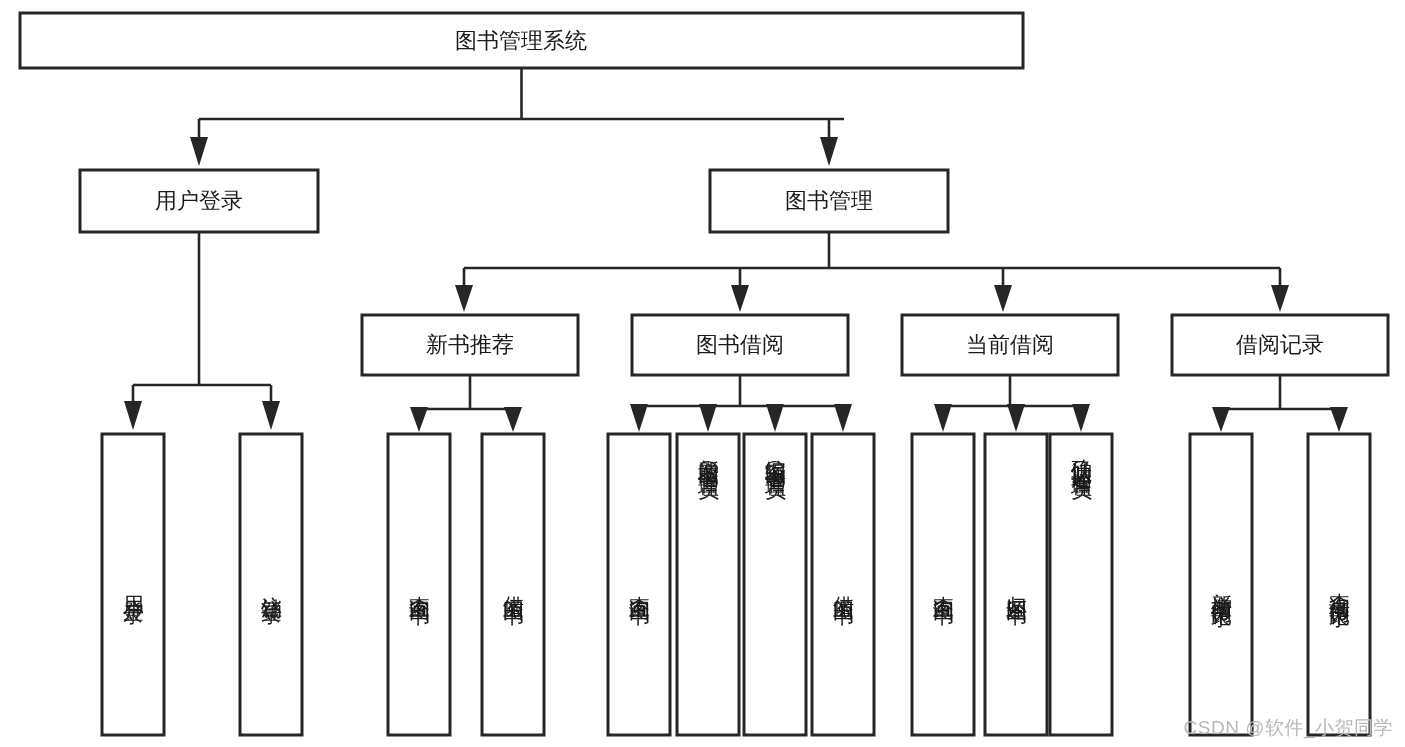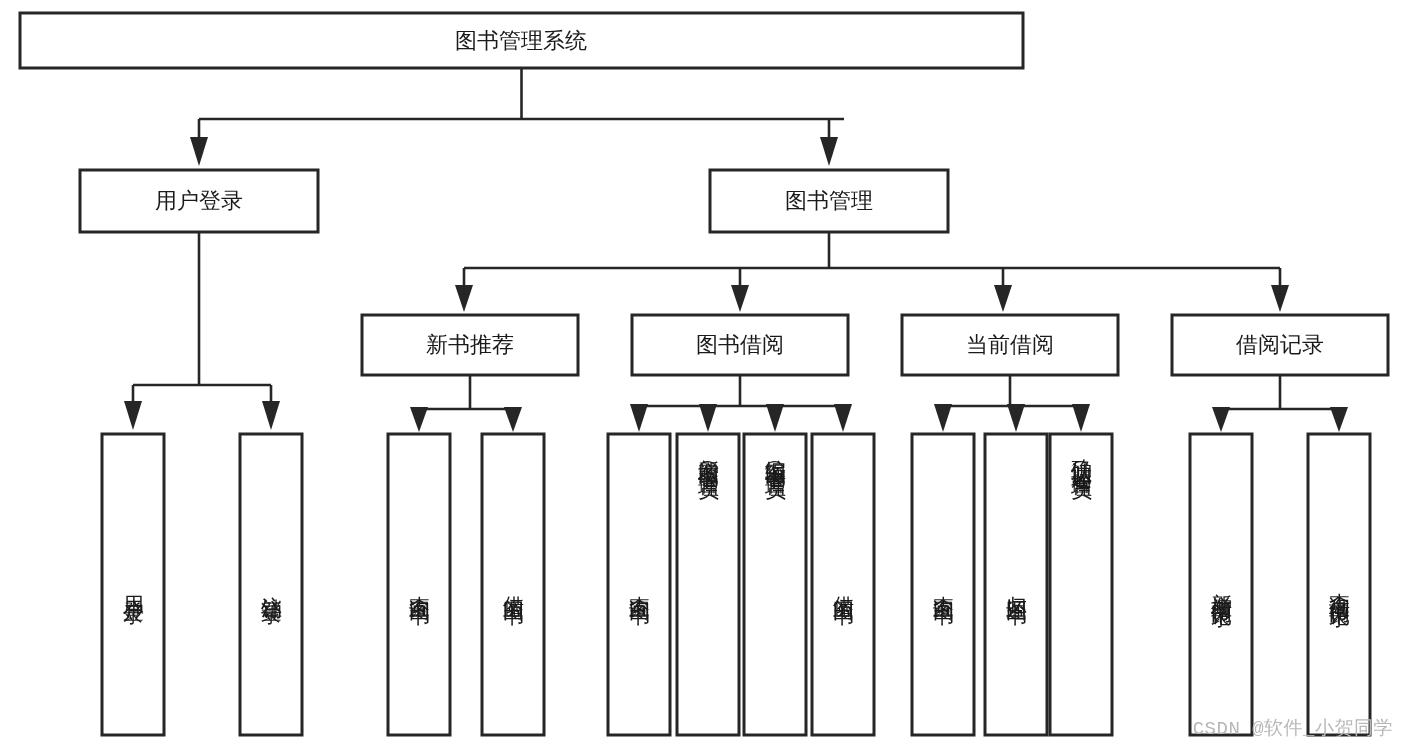--- a/index.html
+++ b/index.html
@@ -64,21 +64,21 @@
     line-height: 1;
     letter-spacing: 3px;
     color: #1a1a1a;
     white-space: nowrap;
     text-align: center;
   }
   .watermark {
     position: absolute;
     right: 8px;
     bottom: 6px;
-    font-family: Liberation Mono, monospace;
+    font-family: Liberation Sans, sans-serif;
     font-size: 19px;
     color: #b8b8b8;
     white-space: nowrap;
     letter-spacing: 0.5px;
   }
 </style>
 </head>
 <body>
 
 <div id="diagram-root">

